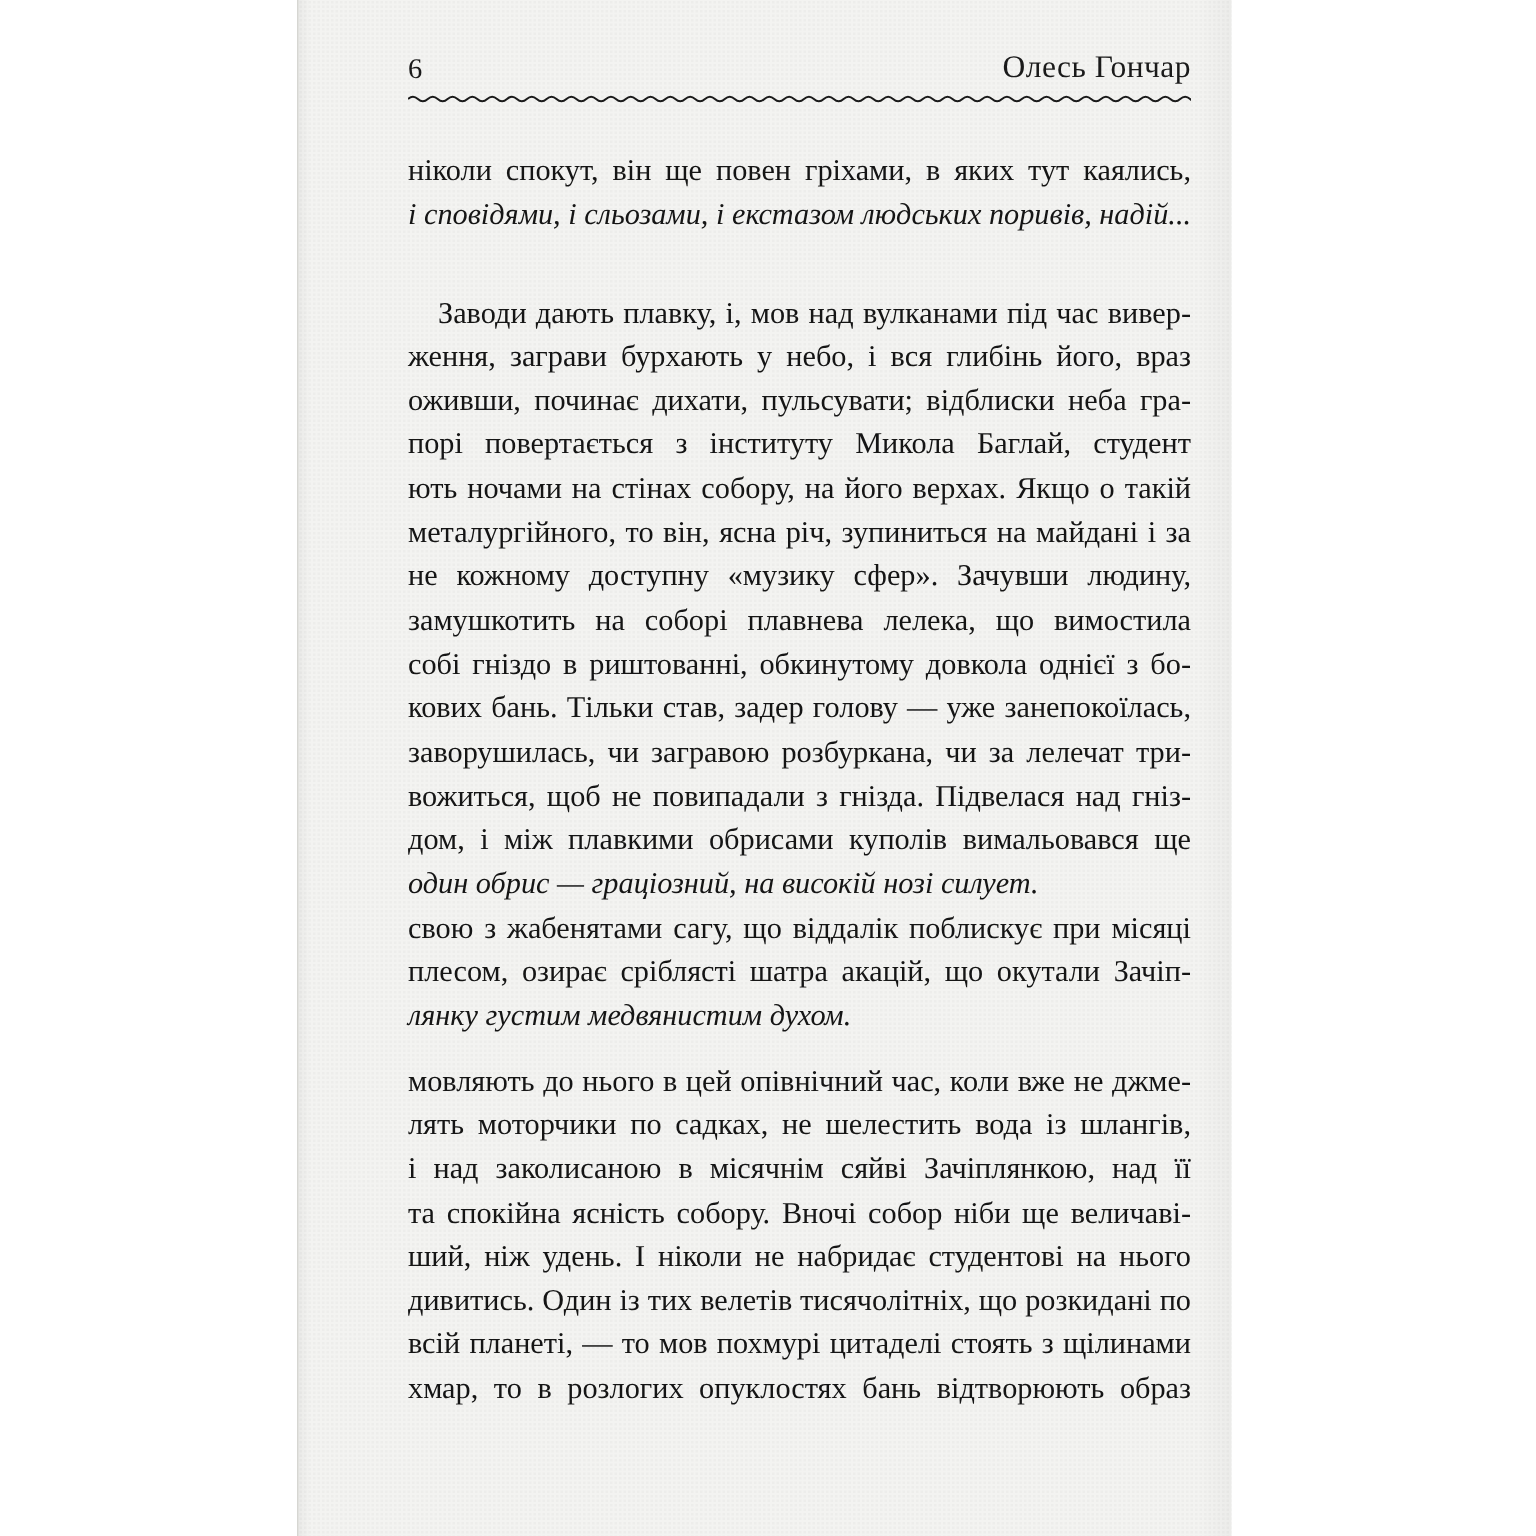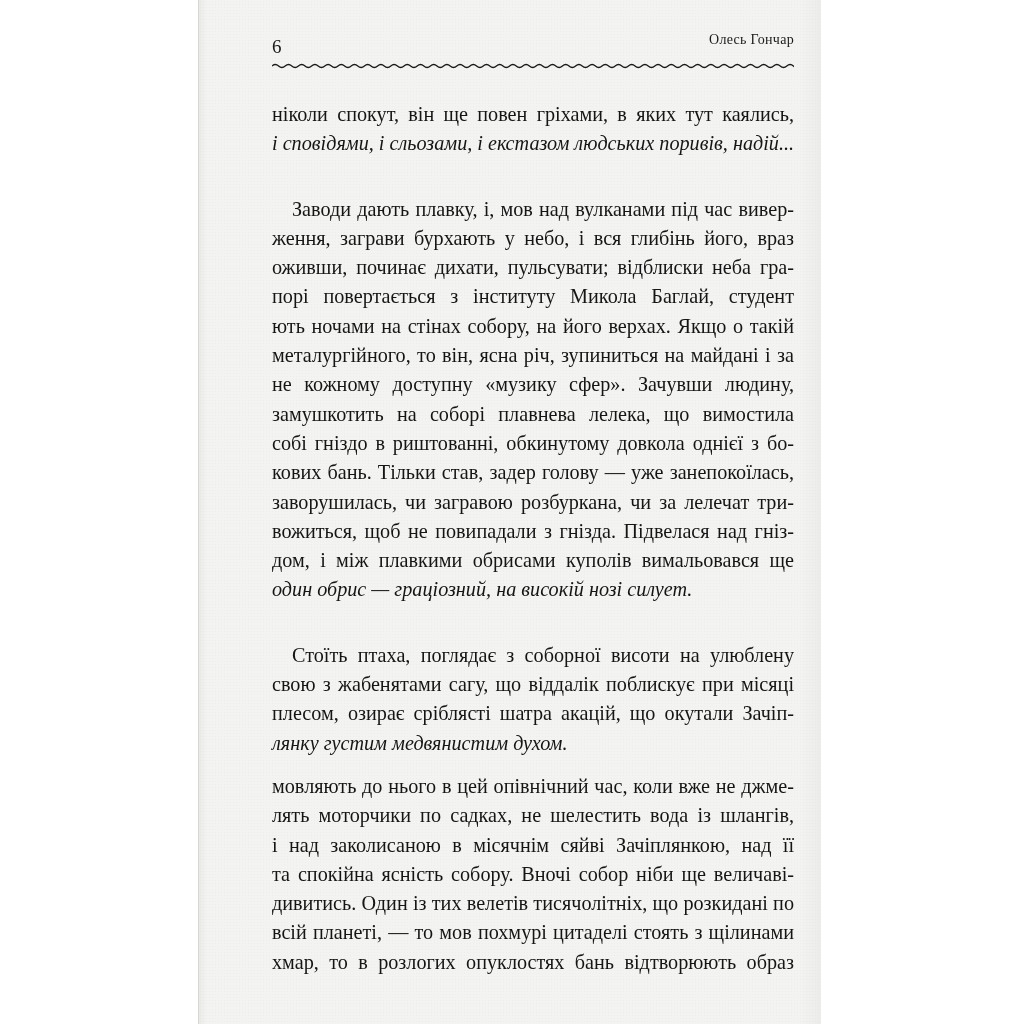--- a/index.html
+++ b/index.html
@@ -36,21 +36,21 @@
       position: absolute;
       left: 0;
       top: 6px;
       font-size: 19px;
       font-family: "Liberation Serif", serif;
     }
     .author-name {
       position: absolute;
       right: 0;
       top: 2px;
-      font-size: 14px;
+      font-size: 21px;
       font-family: "Liberation Serif", serif;
       letter-spacing: 0.3px;
     }
     .wave-rule {
       position: absolute;
       left: 272px;
       top: 60px;
       width: 522px;
       height: 12px;
     }
@@ -116,30 +116,30 @@
     <span class="line">замушкотить на соборі плавнева лелека, що вимостила</span>
     <span class="line">собі гніздо в риштованні, обкинутому довкола однієї з бо-</span>
     <span class="line">кових бань. Тільки став, задер голову — уже занепокоїлась,</span>
     <span class="line">заворушилась, чи загравою розбуркана, чи за лелечат три-</span>
     <span class="line">вожиться, щоб не повипадали з гнізда. Підвелася над гніз-</span>
     <span class="line">дом, і між плавкими обрисами куполів вимальовався ще</span>
     <span class="line last">один обрис — граціозний, на високій нозі силует.</span>
   </div>
 
   <div>
-    <span class="line indent">Стоїть птаха, поглядає з соборної висоти на улюблену</span>
     <span class="line">свою з жабенятами сагу, що віддалік поблискує при місяці</span>
     <span class="line">плесом, озирає сріблясті шатра акацій, що окутали Зачіп-</span>
     <span class="line last">лянку густим медвянистим духом.</span>
   </div>
   <div class="para-gap"></div>
 
   <div>
     <span class="line">мовляють до нього в цей опівнічний час, коли вже не джме-</span>
     <span class="line">лять моторчики по садках, не шелестить вода із шлангів,</span>
     <span class="line">і над заколисаною в місячнім сяйві Зачіплянкою, над її</span>
     <span class="line">та спокійна ясність собору. Вночі собор ніби ще величаві-</span>
+    <span class="line">ший, ніж удень. І ніколи не набридає студентові на нього</span>
     <span class="line">дивитись. Один із тих велетів тисячолітніх, що розкидані по</span>
     <span class="line">всій планеті, — то мов похмурі цитаделі стоять з щілинами</span>
     <span class="line">хмар, то в розлогих опуклостях бань відтворюють образ</span>
 
   </div>
 </div>
 
 </body></html>

